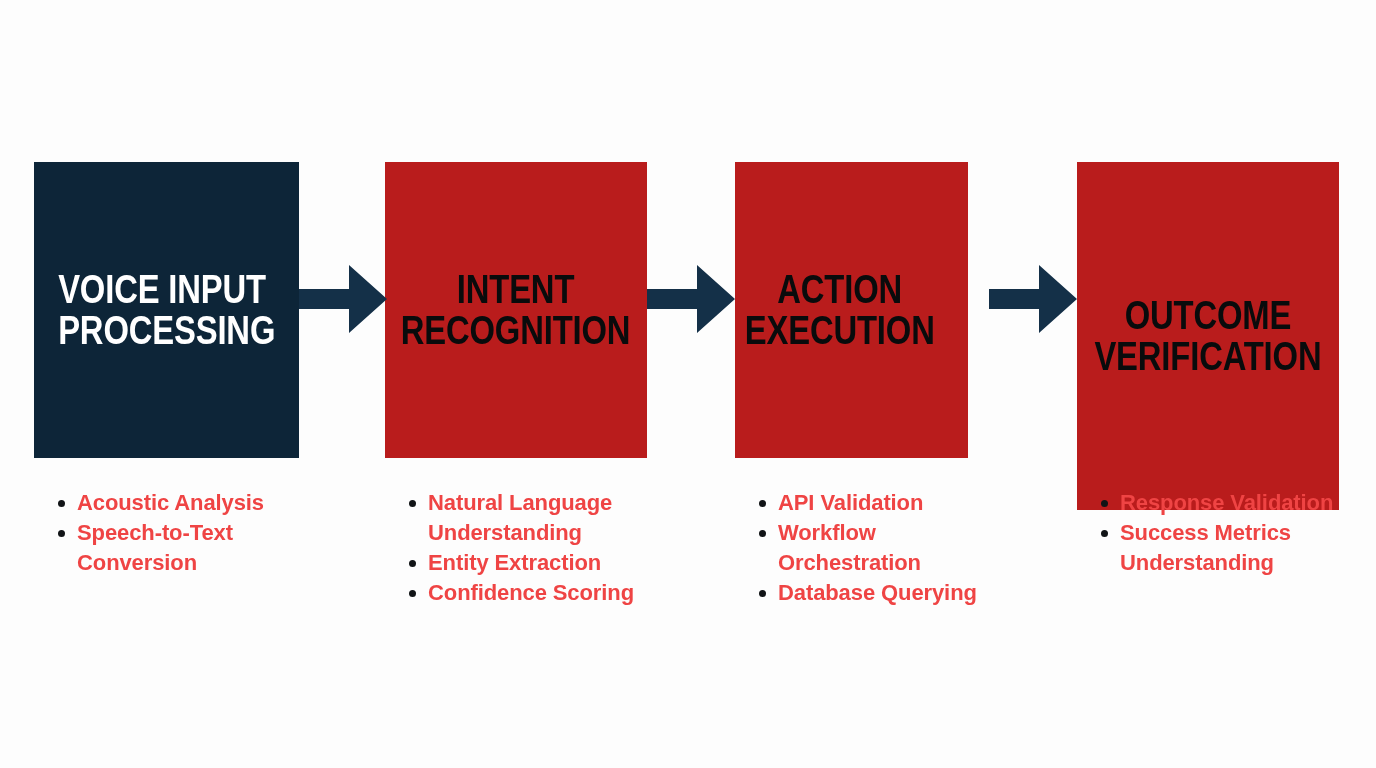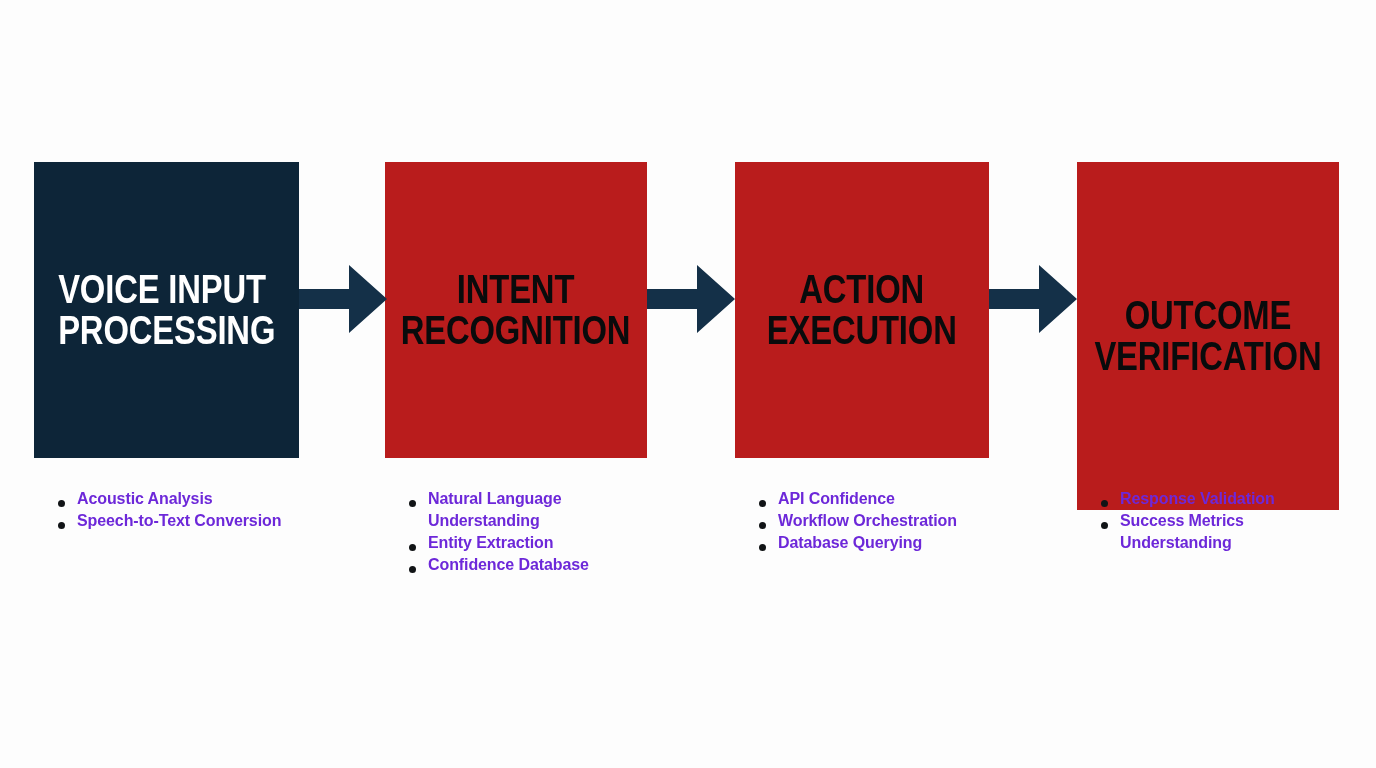--- a/index.html
+++ b/index.html
@@ -59,24 +59,24 @@
   
   .bullets {
     position: absolute;
     margin: 0;
     padding: 0;
     list-style: none;
   }
   .bullet {
     position: relative;
     padding-left: 26px;
-    font-size: 16px;
+    font-size: 22px;
     line-height: 1.37;
     font-weight: 700;
-    color: #6d28d9;
+    color: #ef4444;
     letter-spacing: -0.1px;
   }
   .bullet::before {
     content: "";
     position: absolute;
     left: 7px;
     top: 12px;
     width: 7px;
     height: 7px;
     border-radius: 50%;
@@ -104,30 +104,30 @@
       </ul>
     </div>
     <div class="stage teal" style="left: 385px; top: 162px; width: 262px;">
       <div class="stage-box" style="width: 262px; height: 296px;">
         <div class="stage-title">INTENT
 RECOGNITION</div>
       </div>
       <ul class="bullets" style="top: 326px; left: 17px; width: 250px;">
         <li class="bullet">Natural Language Understanding</li>
         <li class="bullet">Entity Extraction</li>
-        <li class="bullet">Confidence Database</li>
+        <li class="bullet">Confidence Scoring</li>
       </ul>
     </div>
     <div class="stage teal" style="left: 735px; top: 162px; width: 254px;">
-      <div class="stage-box" style="width: 254px; height: 296px;">
+      <div class="stage-box" style="width: 233px; height: 296px; justify-content: flex-end;">
         <div class="stage-title">ACTION
 EXECUTION</div>
       </div>
       <ul class="bullets" style="top: 326px; left: 17px; width: 242px;">
-        <li class="bullet">API Confidence</li>
+        <li class="bullet">API Validation</li>
         <li class="bullet">Workflow Orchestration</li>
         <li class="bullet">Database Querying</li>
       </ul>
     </div>
     <div class="stage teal" style="left: 1077px; top: 162px; width: 262px;">
       <div class="stage-box" style="width: 262px; height: 348px;">
         <div class="stage-title">OUTCOME
 VERIFICATION</div>
       </div>
       <ul class="bullets" style="top: 326px; left: 17px; width: 250px;">

